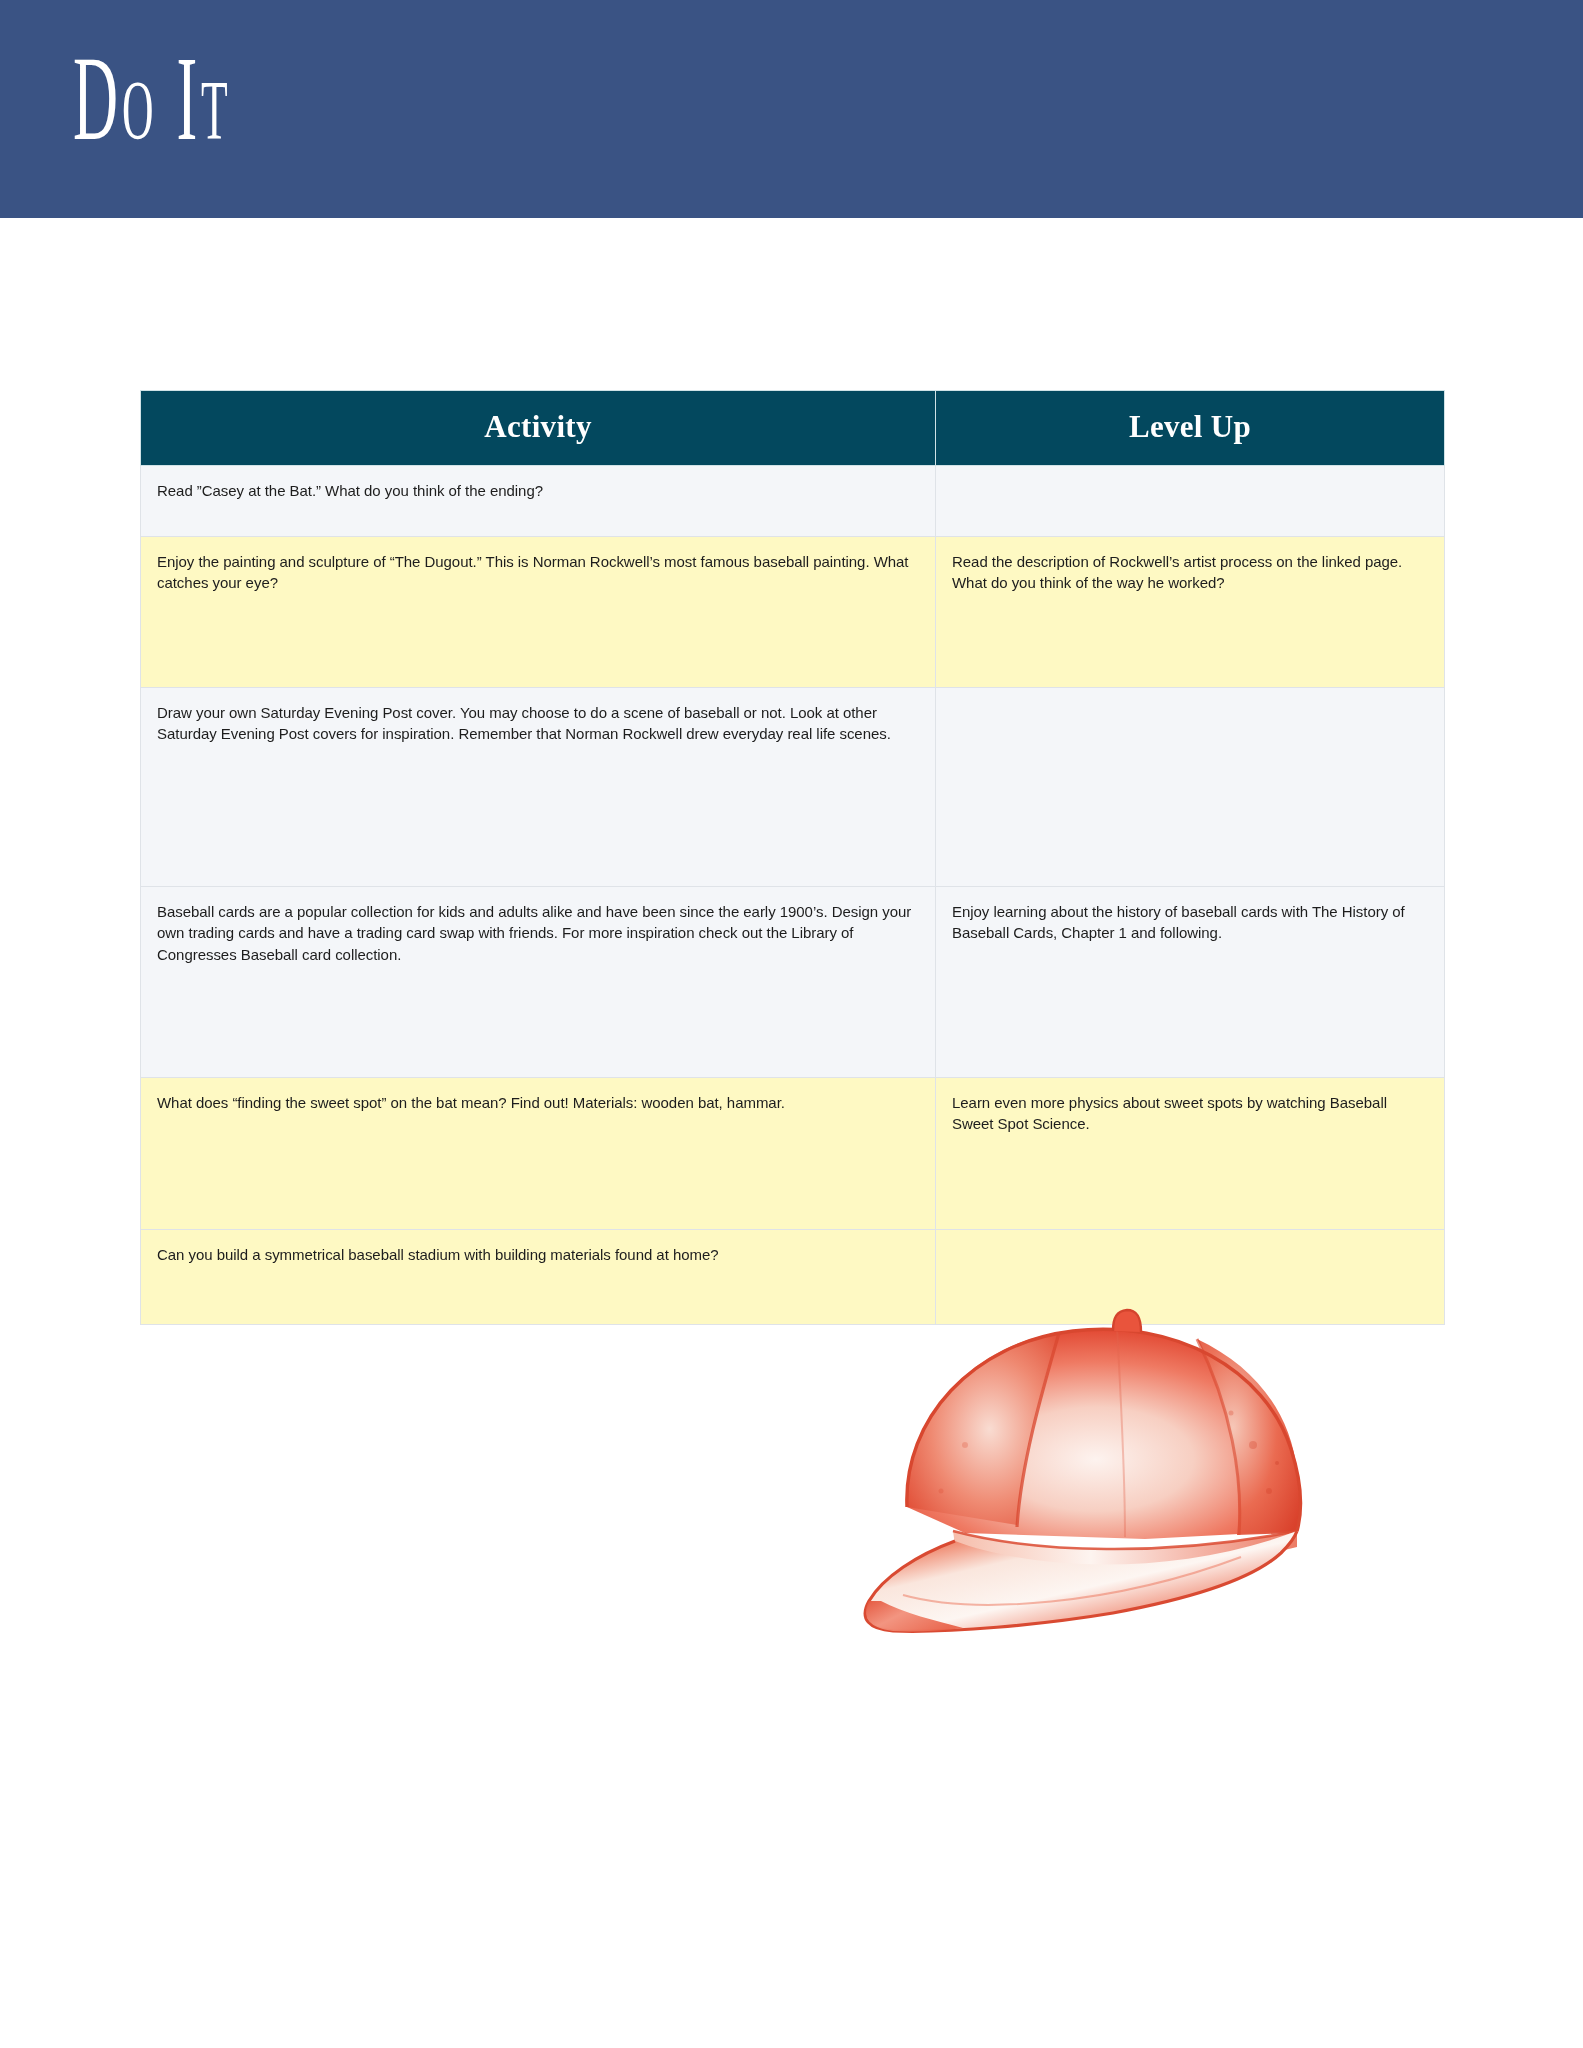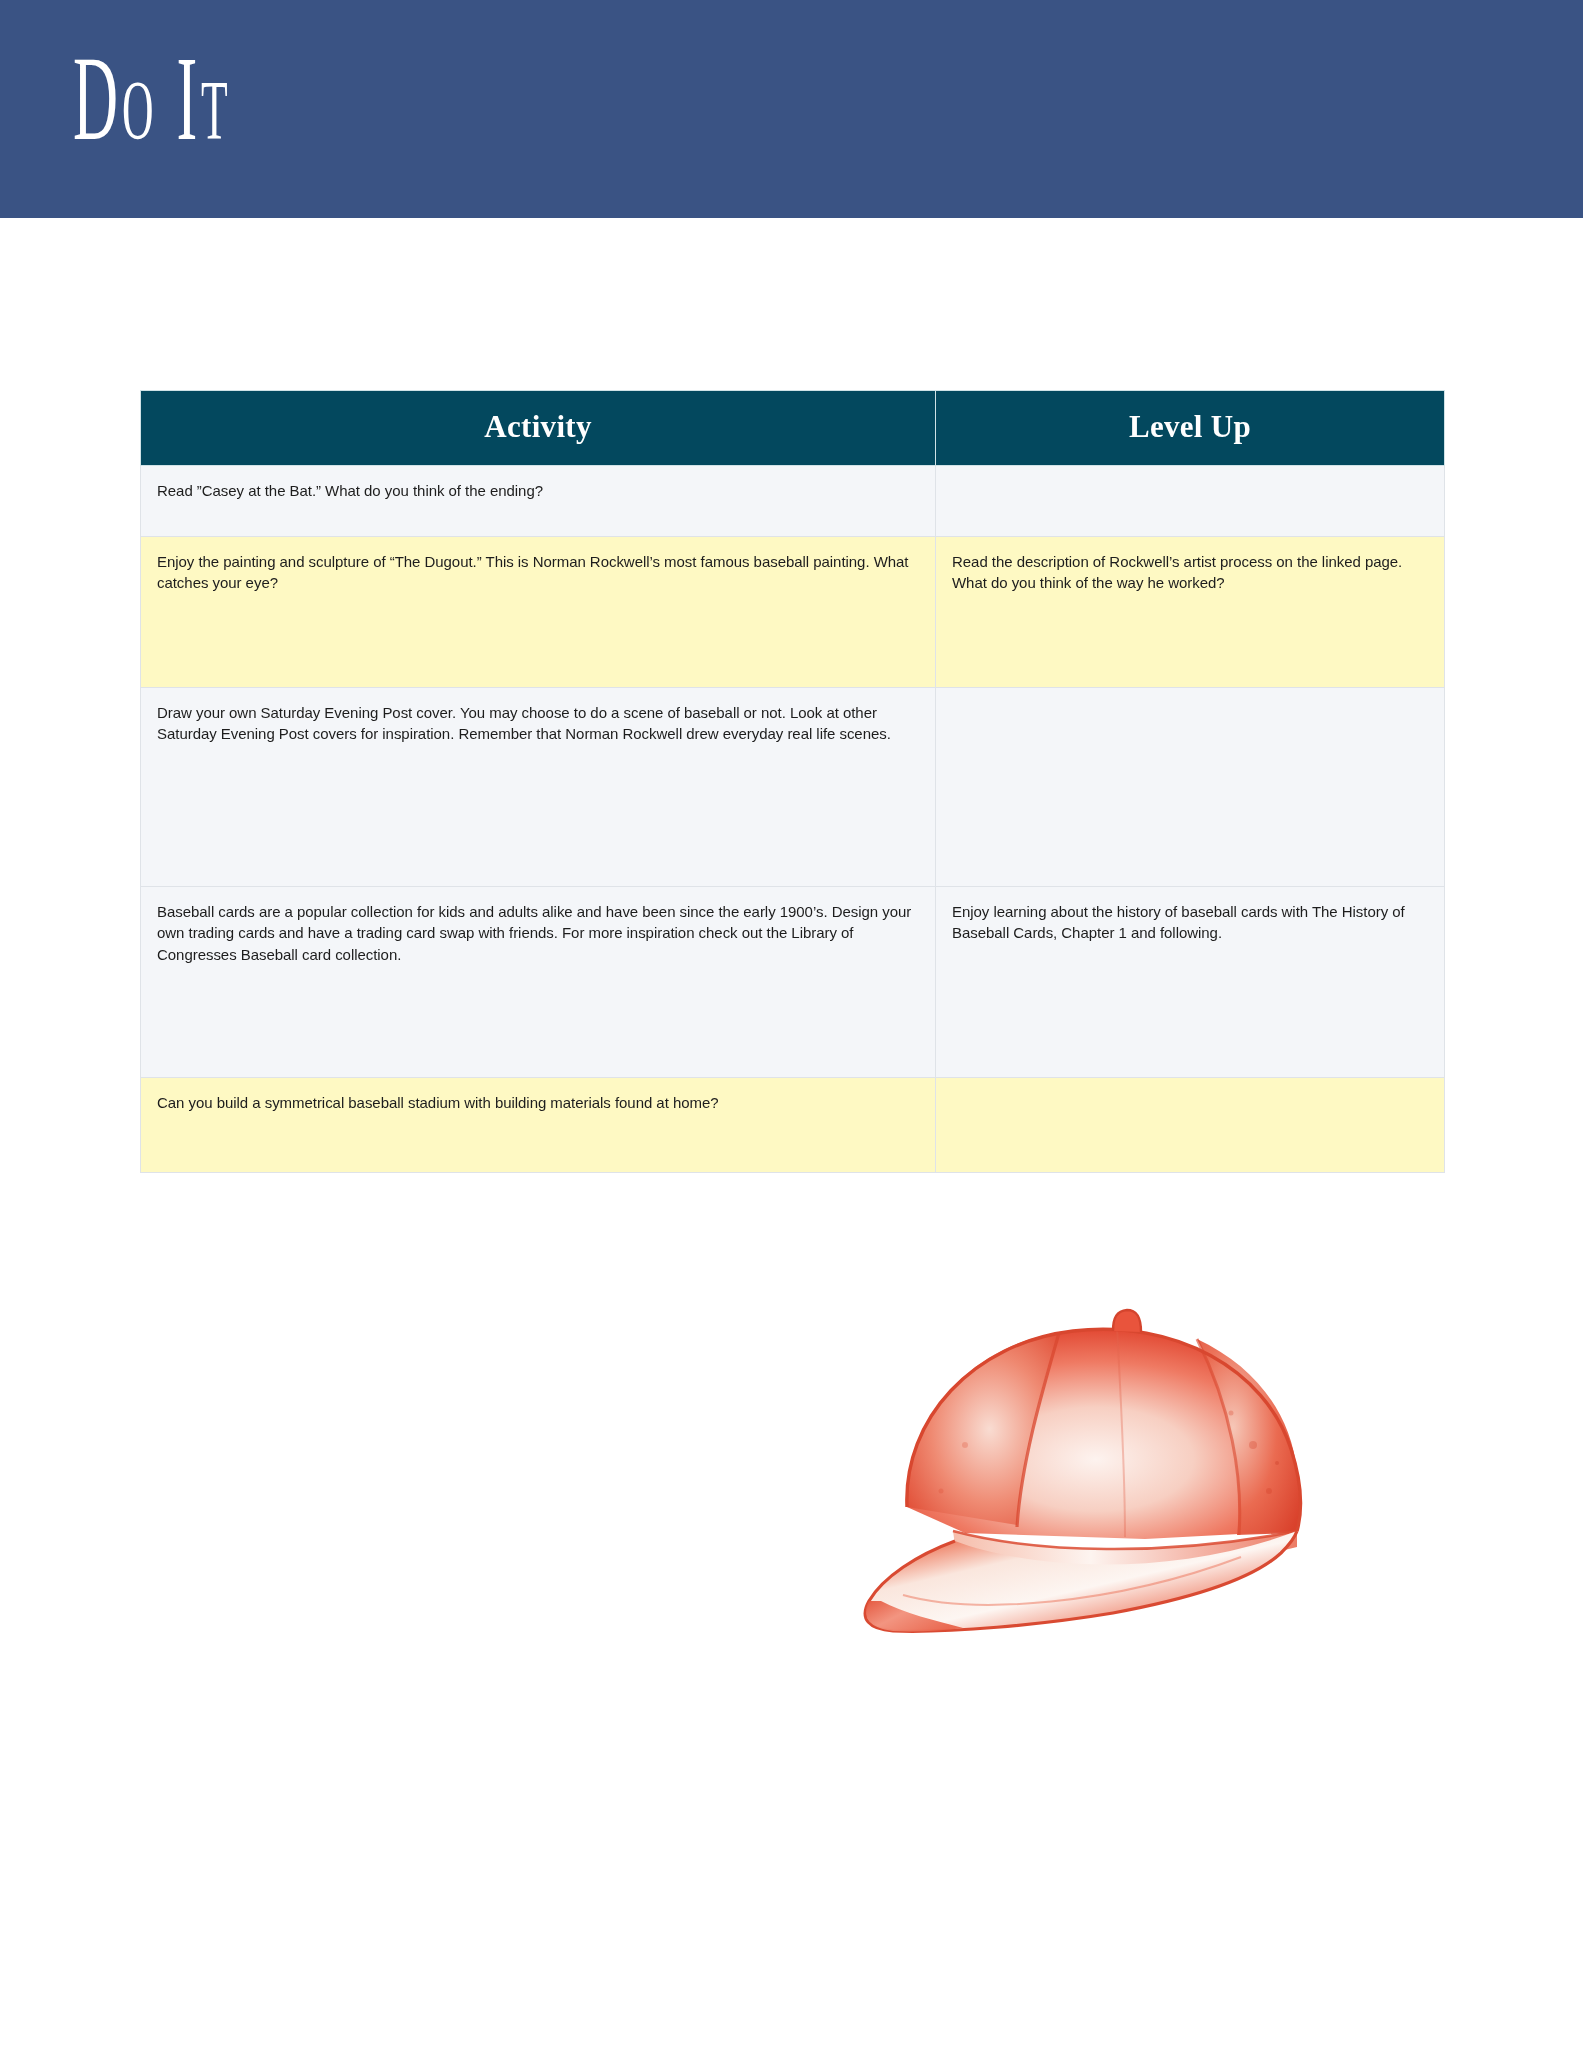--- a/index.html
+++ b/index.html
@@ -158,20 +158,24 @@
           <td>Enjoy the painting and sculpture of “The Dugout.” This is Norman Rockwell’s most famous baseball painting. What catches your eye?</td>
           <td>Read the description of Rockwell’s artist process on the linked page. What do you think of the way he worked?</td>
         </tr>
         <tr class="row-shaded r3">
           <td>Draw your own Saturday Evening Post cover. You may choose to do a scene of baseball or not. Look at other Saturday Evening Post covers for inspiration. Remember that Norman Rockwell drew everyday real life scenes.</td>
           <td></td>
         </tr>
         <tr class="row-shaded r5">
           <td>Baseball cards are a popular collection for kids and adults alike and have been since the early 1900’s. Design your own trading cards and have a trading card swap with friends. For more inspiration check out the Library of Congresses Baseball card collection.</td>
           <td>Enjoy learning about the history of baseball cards with The History of Baseball Cards, Chapter 1 and following.</td>
+        </tr>
+        <tr class="row-plain r6">
+          <td>What does “finding the sweet spot” on the bat mean? Find out! Materials: wooden bat, hammar.</td>
+          <td>Learn even more physics about sweet spots by watching Baseball Sweet Spot Science.</td>
         </tr>
         <tr class="row-plain r8">
           <td>Can you build a symmetrical baseball stadium with building materials found at home?</td>
           <td></td>
         </tr>
       </tbody>
     </table>
   </div>
 
   <div class="cap-illustration">

